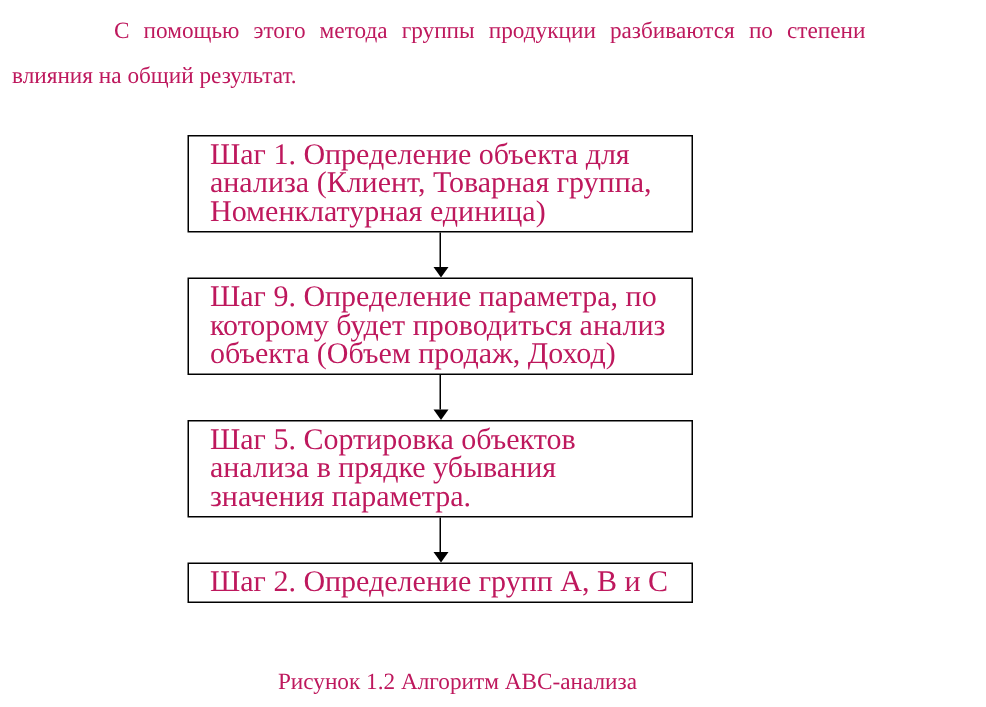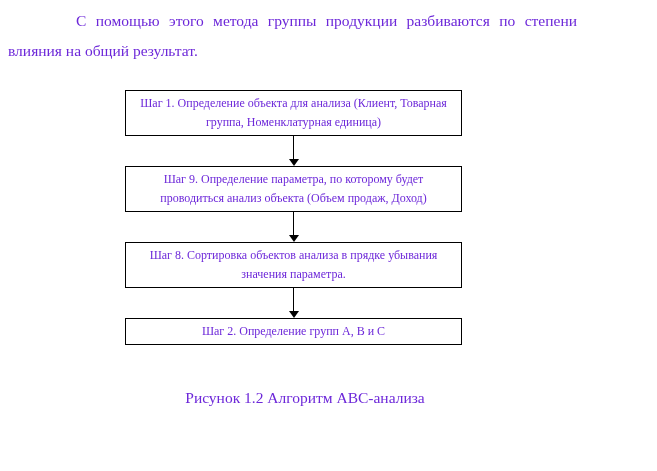--- a/index.html
+++ b/index.html
@@ -1,21 +1,21 @@
 <!DOCTYPE html>
 <html><head>
 <meta charset="utf-8">
 <style>
   * { margin: 0; padding: 0; box-sizing: border-box; }
   html, body { background: #ffffff; }
   .page {
     width: 587px;
     height: 471px;
     background: #ffffff;
-    color: #6d28d9;
+    color: #be185d;
     font-family: "Liberation Serif", serif;
     position: relative;
     overflow: hidden;
   }
   .para {
     font-size: 15.5px;
     line-height: 30px;
     text-align: justify;
     text-indent: 68px;
     padding: 6px 10px 0 8px;
@@ -23,22 +23,22 @@
   .flow {
     margin-top: 24px;
     display: flex;
     flex-direction: column;
     align-items: center;
   }
   .box {
     width: 337px;
     border: 1px solid #000000;
     background: #ffffff;
-    text-align: center;
-    font-size: 12px;
+    text-align: left;
+    font-size: 20px;
     line-height: 19px;
     padding: 3px 14px;
   }
   .arrow {
     display: flex;
     flex-direction: column;
     align-items: center;
     height: 30px;
   }
   .arrow .shaft {
@@ -76,21 +76,21 @@
       <span class="head"></span>
     </div>
 
     <div class="box">Шаг 9. Определение параметра, по которому будет проводиться анализ объекта (Объем продаж, Доход)</div>
 
     <div class="arrow">
       <span class="shaft"></span>
       <span class="head"></span>
     </div>
 
-    <div class="box">Шаг 8. Сортировка объектов анализа в прядке убывания значения параметра.</div>
+    <div class="box">Шаг 5. Сортировка объектов анализа в прядке убывания значения параметра.</div>
 
     <div class="arrow">
       <span class="shaft"></span>
       <span class="head"></span>
     </div>
 
     <div class="box">Шаг 2. Определение групп А, В и С</div>
 
   </div>
 

